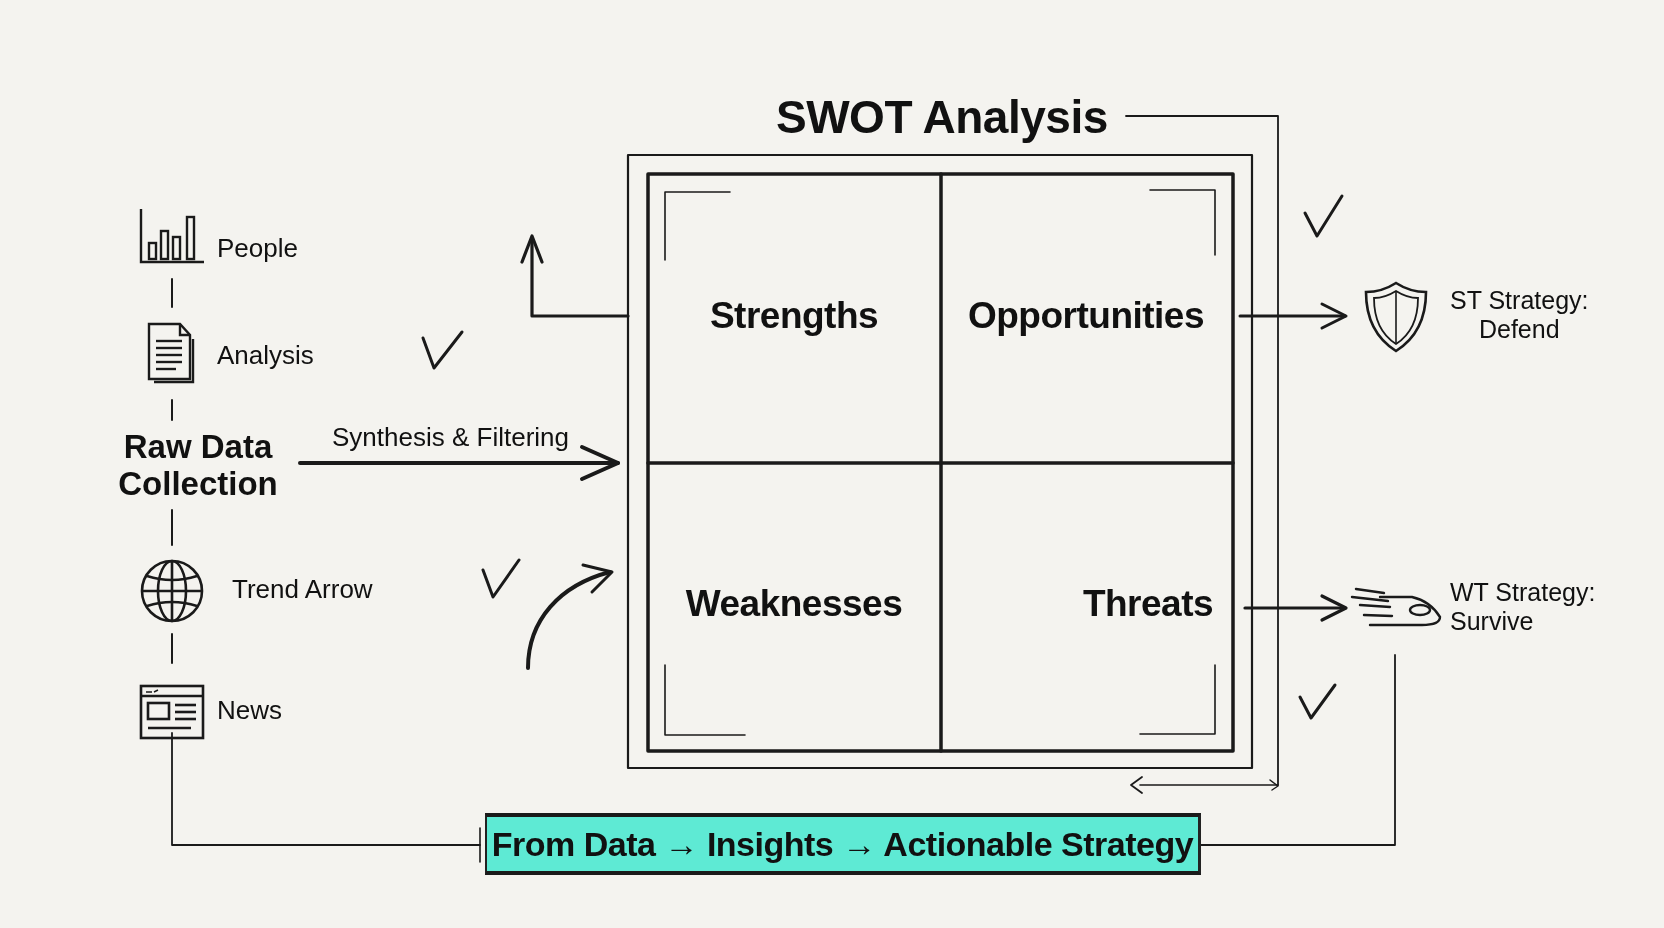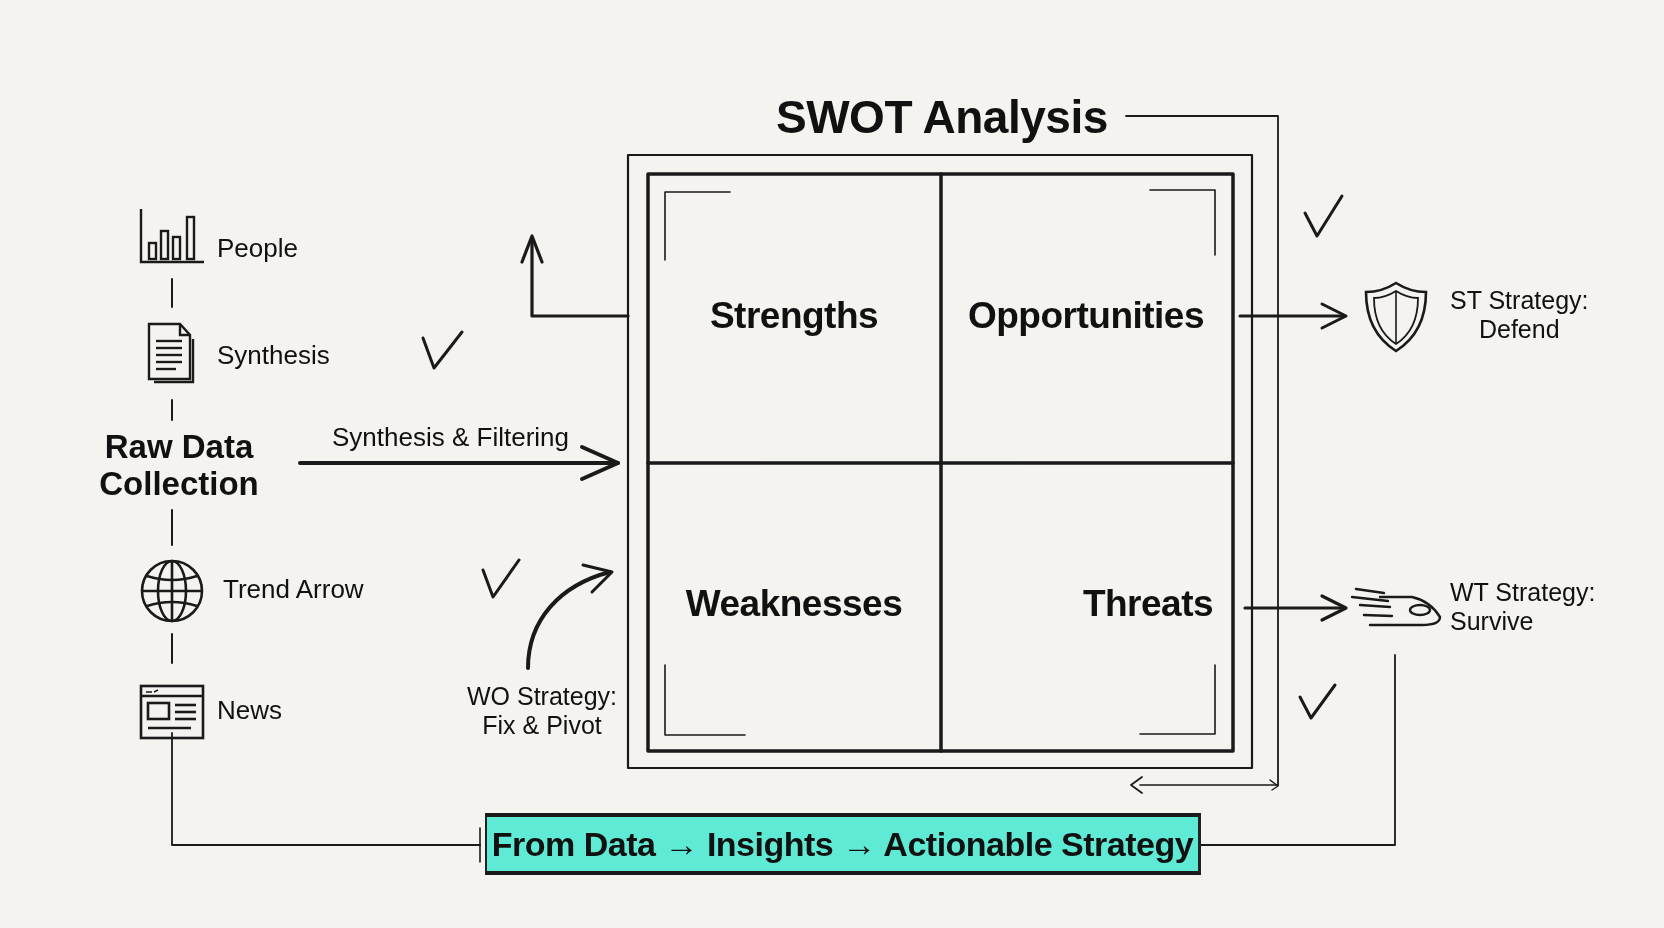--- a/index.html
+++ b/index.html
@@ -102,56 +102,52 @@
   <svg class="icon" style="left:146px; top:321px;" width="52" height="64" viewBox="0 0 52 64" fill="none" stroke="#1a1a1a" stroke-width="2.4">
     <path d="M3 3 L34 3 L44 14 L44 58 L3 58 Z"></path>
     <path d="M34 3 L34 14 L44 14"></path>
     <path d="M47 18 L47 61 L8 61"></path>
     <line x1="10" y1="20" x2="36" y2="20"></line>
       <line x1="10" y1="27" x2="36" y2="27"></line>
     <line x1="10" y1="34" x2="36" y2="34"></line>
       <line x1="10" y1="41" x2="36" y2="41"></line>
     <line x1="10" y1="48" x2="30" y2="48"></line>
   </svg>
-  <div class="abs src-label" style="left:217px; top:340px;">Synthesis</div>
+  <div class="abs src-label" style="left:217px; top:340px;">Analysis</div>
 
-  <div class="abs hub" style="left:179px; top:428px;">
+  <div class="abs hub" style="left:198px; top:428px;">
     <div>Raw Data</div>
     <div>Collection</div>
   </div>
 
   <div class="abs flow-label" style="left:332px; top:422px;">Synthesis &amp; Filtering</div>
 
   <svg class="icon" style="left:139px; top:558px;" width="66" height="66" viewBox="0 0 66 66" fill="none" stroke="#1a1a1a" stroke-width="2.6">
     <circle cx="33" cy="33" r="30"></circle>
     <ellipse cx="33" cy="33" rx="14" ry="30"></ellipse>
     <line x1="33" y1="3" x2="33" y2="63"></line>
     <line x1="3" y1="33" x2="63" y2="33"></line>
     <path d="M8 18 Q33 26 58 18"></path>
     <path d="M8 48 Q33 40 58 48"></path>
   </svg>
-  <div class="abs src-label" style="left:223px; top:574px;">Trend Arrow</div>
+  <div class="abs src-label" style="left:232px; top:574px;">Trend Arrow</div>
 
   <svg class="icon" style="left:139px; top:684px;" width="66" height="56" viewBox="0 0 66 56" fill="none" stroke="#1a1a1a" stroke-width="2.6">
     <rect x="2" y="2" width="62" height="52"></rect>
     <line x1="2" y1="12" x2="64" y2="12"></line>
     <path d="M7 8 L13 8 M15 8 L19 6" stroke-width="1.4"></path>
     <rect x="9" y="19" width="21" height="16"></rect>
     <line x1="36" y1="21" x2="57" y2="21"></line>
     <line x1="36" y1="28" x2="57" y2="28"></line>
     <line x1="36" y1="35" x2="57" y2="35"></line>
     <line x1="9" y1="44" x2="52" y2="44"></line>
   </svg>
   <div class="abs src-label" style="left:217px; top:695px;">News</div>
 
 
-  <div class="abs strat center" style="left:542px; top:682px;">
-    <div>WO Strategy:</div>
-    <div>Fix &amp; Pivot</div>
-  </div>
 
   <svg class="icon" style="left:1363px; top:280px;" width="66" height="74" viewBox="0 0 66 74" fill="none" stroke="#1a1a1a" stroke-width="2.6">
     <path d="M33 3 Q47 12 63 12 Q63 52 33 71 Q3 52 3 12 Q19 12 33 3 Z"></path>
     <path d="M33 11 Q44 18 55 18 Q55 50 33 64 Q11 50 11 18 Q22 18 33 11 Z" stroke-width="1.8"></path>
     <line x1="33" y1="11" x2="33" y2="64" stroke-width="1.6"></line>
   </svg>
   <div class="abs strat" style="left:1450px; top:286px;text-align:center;">
     <div>ST Strategy:</div>
     <div>Defend</div>
   </div>

